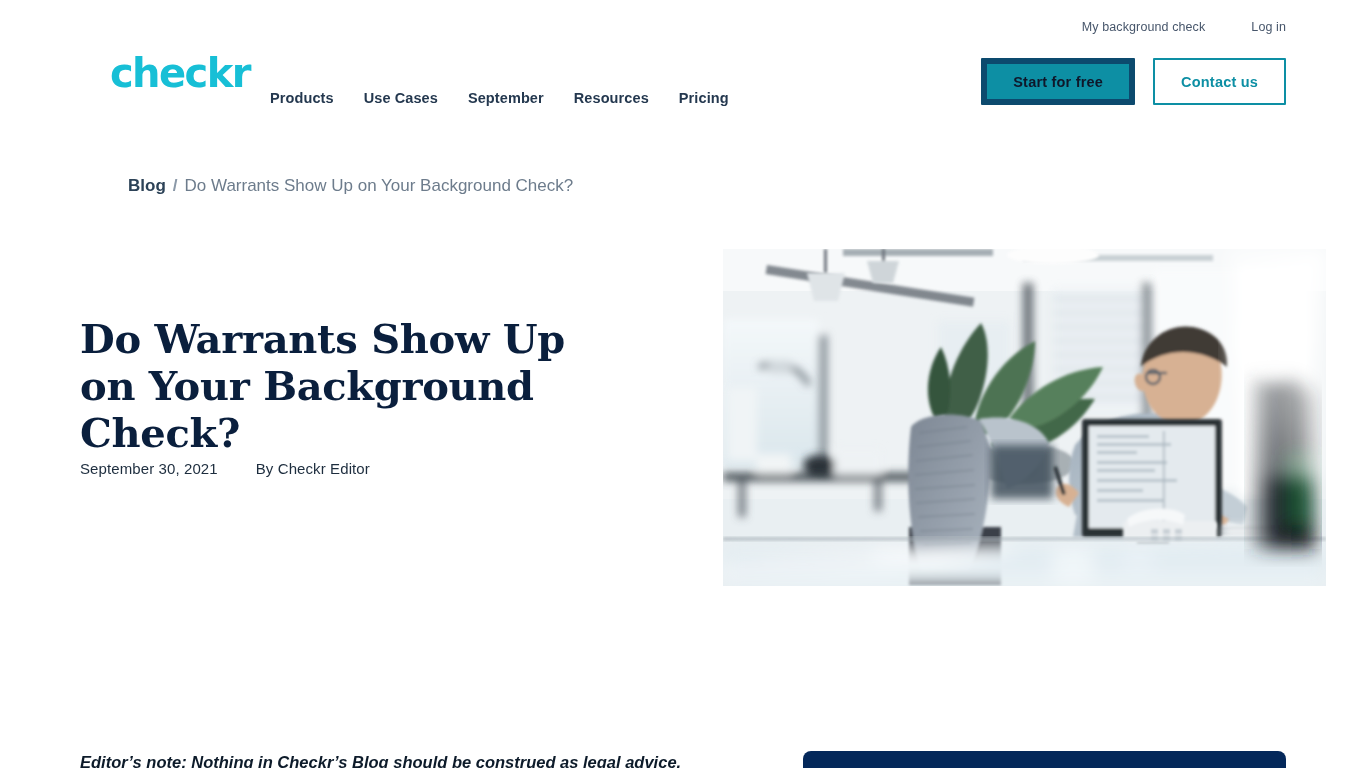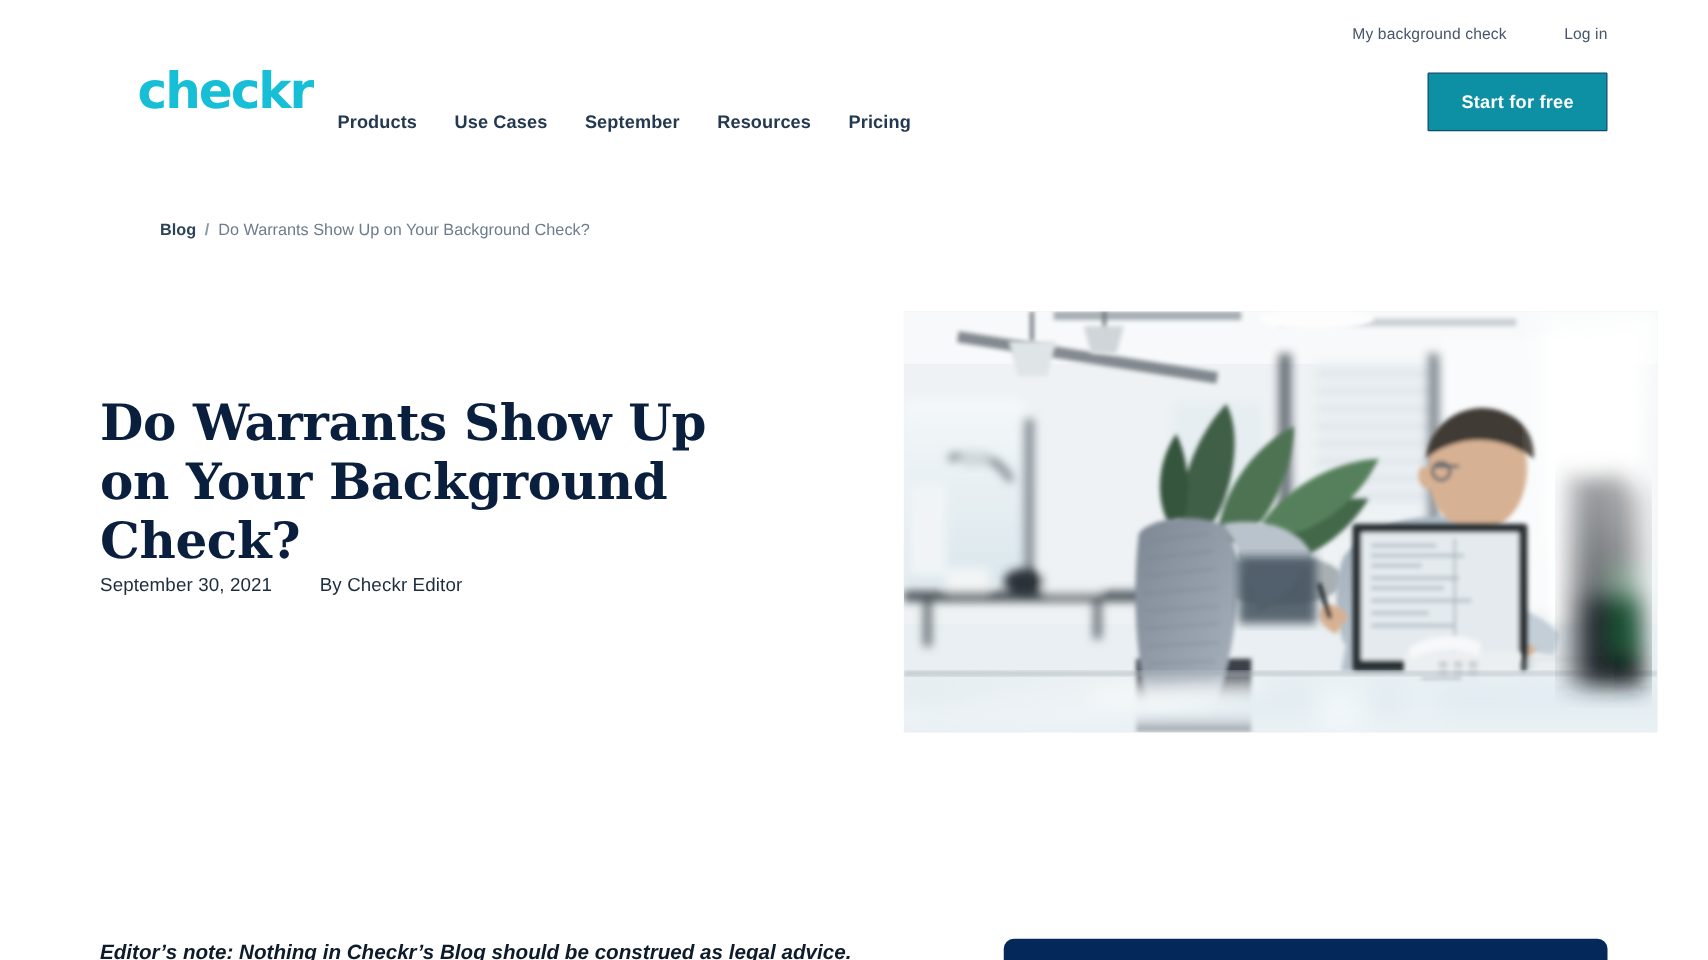--- a/index.html
+++ b/index.html
@@ -98,42 +98,42 @@
     height: 47px;
     font-size: 14.5px;
     font-weight: bold;
     letter-spacing: .2px;
     cursor: pointer;
     white-space: nowrap;
     border-radius: 1px;
   }
   .btn-primary {
     background: #0d8fa4;
-    color: #ffffff;
-    border: 1px solid #0c4a6e;
+    color: #0f172a;
+    border: 6px solid #0c4a6e;
     padding: 16px 26px;
     min-width: 136px;
   }
   .btn-outline {
     background: #ffffff;
     color: #0d8fa4;
     border: 2px solid #0d8fa4;
     padding: 0 26px;
     min-width: 122px;
   }
 
   
   .breadcrumb {
     position: absolute;
     left: 80px;
     top: 176px;
     display: flex;
     align-items: baseline;
     gap: 7px;
-    font-size: 13px;
+    font-size: 17px;
     padding-left: 48px;
   }
   .crumb-link {
     color: #2c4257;
     font-weight: bold;
     text-decoration: none;
     cursor: pointer;
   }
   .crumb-sep { color: #8b99a8; font-weight: bold; }
   .crumb-current { color: #6d7c8c; }
@@ -220,20 +220,21 @@
     <nav class="main-nav">
       <span class="nav-item">Products</span>
       <span class="nav-item">Use Cases</span>
       <span class="nav-item">September</span>
       <span class="nav-item">Resources</span>
       <span class="nav-item">Pricing</span>
     </nav>
 
     <div class="header-actions">
       <button class="btn btn-primary">Start for free</button>
+      <button class="btn btn-outline">Contact us</button>
     </div>
 
   </header>
 
   <div class="breadcrumb">
     <a class="crumb-link">Blog</a>
     <span class="crumb-sep">/</span>
     <span class="crumb-current">Do Warrants Show Up on Your Background Check?</span>
   </div>
 

